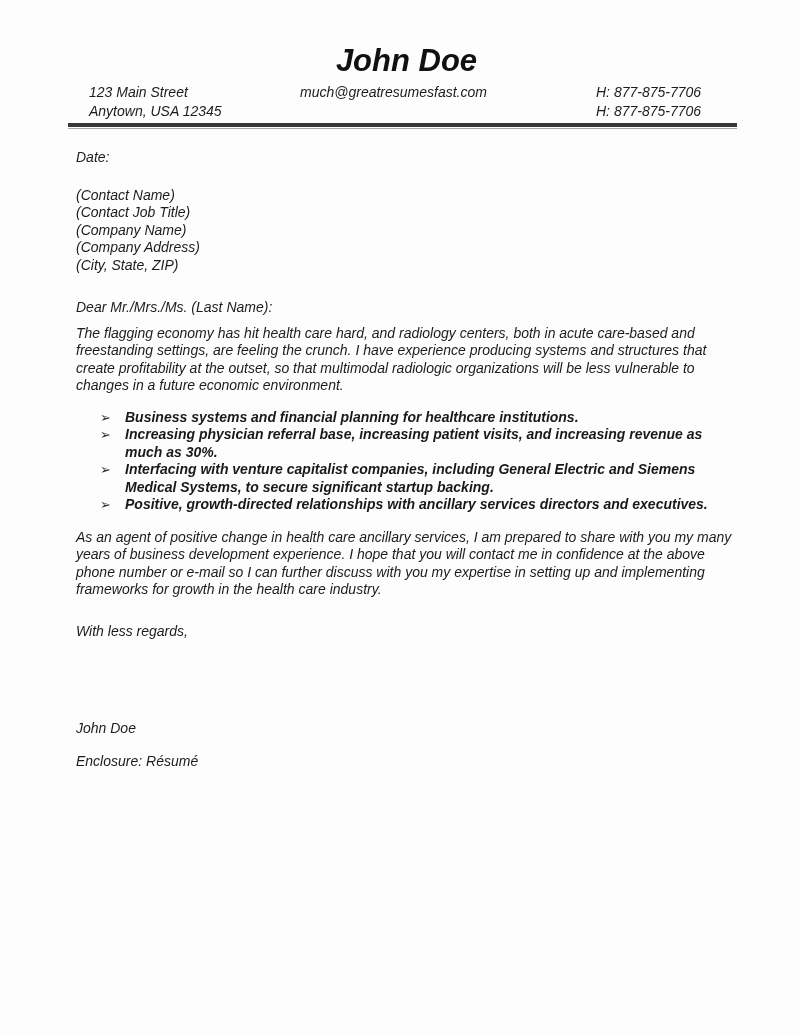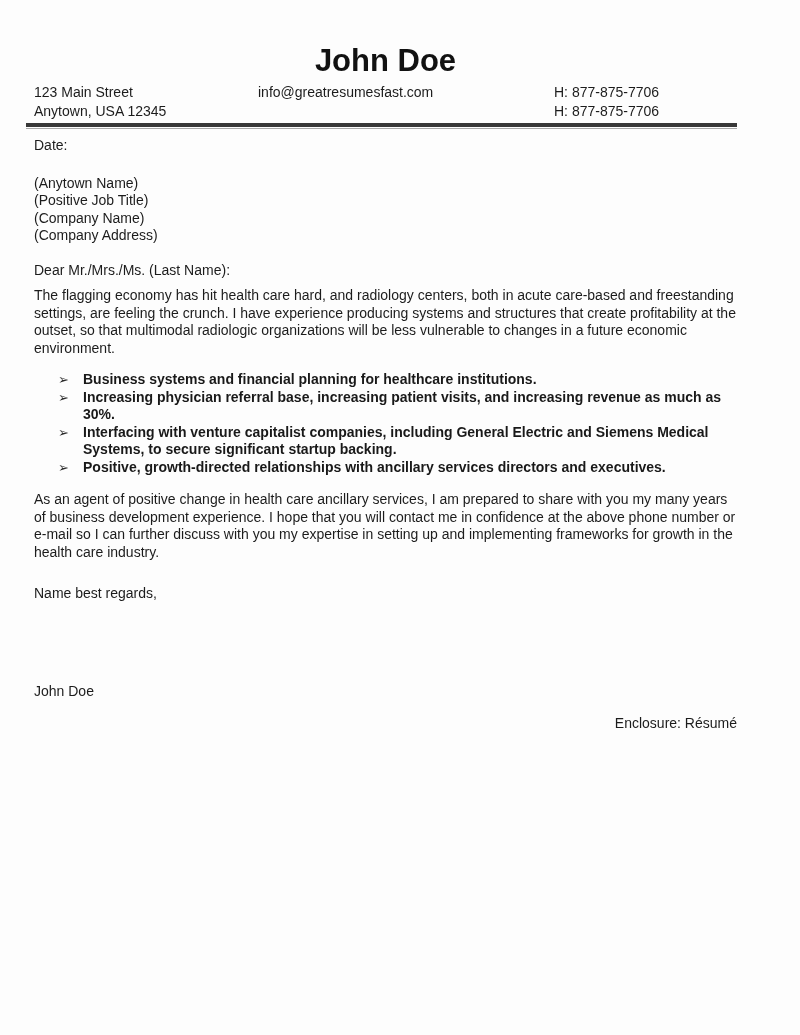--- a/index.html
+++ b/index.html
@@ -7,55 +7,55 @@
   body {
     width: 800px;
     height: 1035px;
     background: #fdfdfd;
     color: #1c1c1c;
     font-family: "Liberation Sans", "DejaVu Sans", sans-serif;
     font-size: 14px;
     line-height: 17.5px;
     overflow: hidden;
   }
-  .page { padding: 0 63px 0 34px; }
+  .page { padding: 0 63px 0 76px; font-style: italic; }
 
   
   .name-title {
     margin: 44px 0 0 0;
     font-size: 31px;
     line-height: 34px;
     font-weight: bold;
     text-align: center;
     color: #111;
   }
   .contacts {
     position: relative;
     height: 39px;
     margin-top: 5px;
     line-height: 19px;
   }
-  .contacts .addr   { position: absolute; left: 0;     top: 0; }
+  .contacts .addr   { position: absolute; left: 13px;     top: 0; }
   .contacts .email  { position: absolute; left: 224px; top: 0; }
   .contacts .phones { position: absolute; left: 497px; top: 0; margin-left: 23px; }
 
   .divider { margin-top: 1px; margin-left: -8px; }
   .divider .thick { height: 4px; background: #383838; }
   .divider .thin  { height: 1px; background: #a9a9a9; margin-top: 1px; }
 
   
   p { margin: 0; }
-  .date        { margin-top: 8px; }
+  .date        { margin-top: 20px; }
   .recipient   { margin-top: 20px; }
-  .salutation  { margin-top: 17px; }
+  .salutation  { margin-top: 25px; }
   .para-intro  { margin-top: 8px; }
   .para-close  { margin-top: 15px; }
   .valediction { margin-top: 24px; }
   .signature   { margin-top: 80px; }
-  .enclosure   { margin-top: 15px; text-align: right; }
+  .enclosure   { margin-top: 15px; }
 
   ul.bullets {
     margin: 14px 0 0 0;
     padding: 0;
     list-style: none;
     font-weight: bold;
     color: #191919;
   }
   ul.bullets li { display: flex; }
   ul.bullets .marker {
@@ -74,39 +74,40 @@
 
 <div class="page">
 
   <h1 class="name-title">John Doe</h1>
 
   <div class="contacts">
     <div class="addr">
       <div>123 Main Street</div>
       <div>Anytown, USA 12345</div>
     </div>
-    <div class="email">info@greatresumesfast.com</div>
+    <div class="email">much@greatresumesfast.com</div>
     <div class="phones">
       <div>H: 877-875-7706</div>
       <div>H: 877-875-7706</div>
     </div>
   </div>
 
   <div class="divider">
     <div class="thick"></div>
     <div class="thin"></div>
   </div>
 
   <p class="date">Date:</p>
 
   <div class="recipient">
-    <div>(Anytown Name)</div>
-    <div>(Positive Job Title)</div>
+    <div>(Contact Name)</div>
+    <div>(Contact Job Title)</div>
     <div>(Company Name)</div>
     <div>(Company Address)</div>
+    <div>(City, State, ZIP)</div>
   </div>
 
   <p class="salutation">Dear Mr./Mrs./Ms. (Last Name):</p>
 
   <p class="para-intro">The flagging economy has hit health care hard, and radiology centers, both in acute care-based and freestanding settings, are feeling the crunch. I have experience producing systems and structures that create profitability at the outset, so that multimodal radiologic organizations will be less vulnerable to changes in a future economic environment.</p>
 
   <ul class="bullets">
     <li>
       <span class="marker">➢</span>
       <span class="btext">Business systems and financial planning for healthcare institutions.</span>
@@ -120,19 +121,19 @@
       <span class="btext">Interfacing with venture capitalist companies, including General Electric and Siemens Medical Systems, to secure significant startup backing.</span>
     </li>
     <li>
       <span class="marker">➢</span>
       <span class="btext">Positive, growth-directed relationships with ancillary services directors and executives.</span>
     </li>
   </ul>
 
   <p class="para-close">As an agent of positive change in health care ancillary services, I am prepared to share with you my many years of business development experience. I hope that you will contact me in confidence at the above phone number or e-mail so I can further discuss with you my expertise in setting up and implementing frameworks for growth in the health care industry.</p>
 
-  <p class="valediction">Name best regards,</p>
+  <p class="valediction">With less regards,</p>
 
   <p class="signature">John Doe</p>
 
   <p class="enclosure">Enclosure: Résumé</p>
 
 </div>
 
 </body></html>

